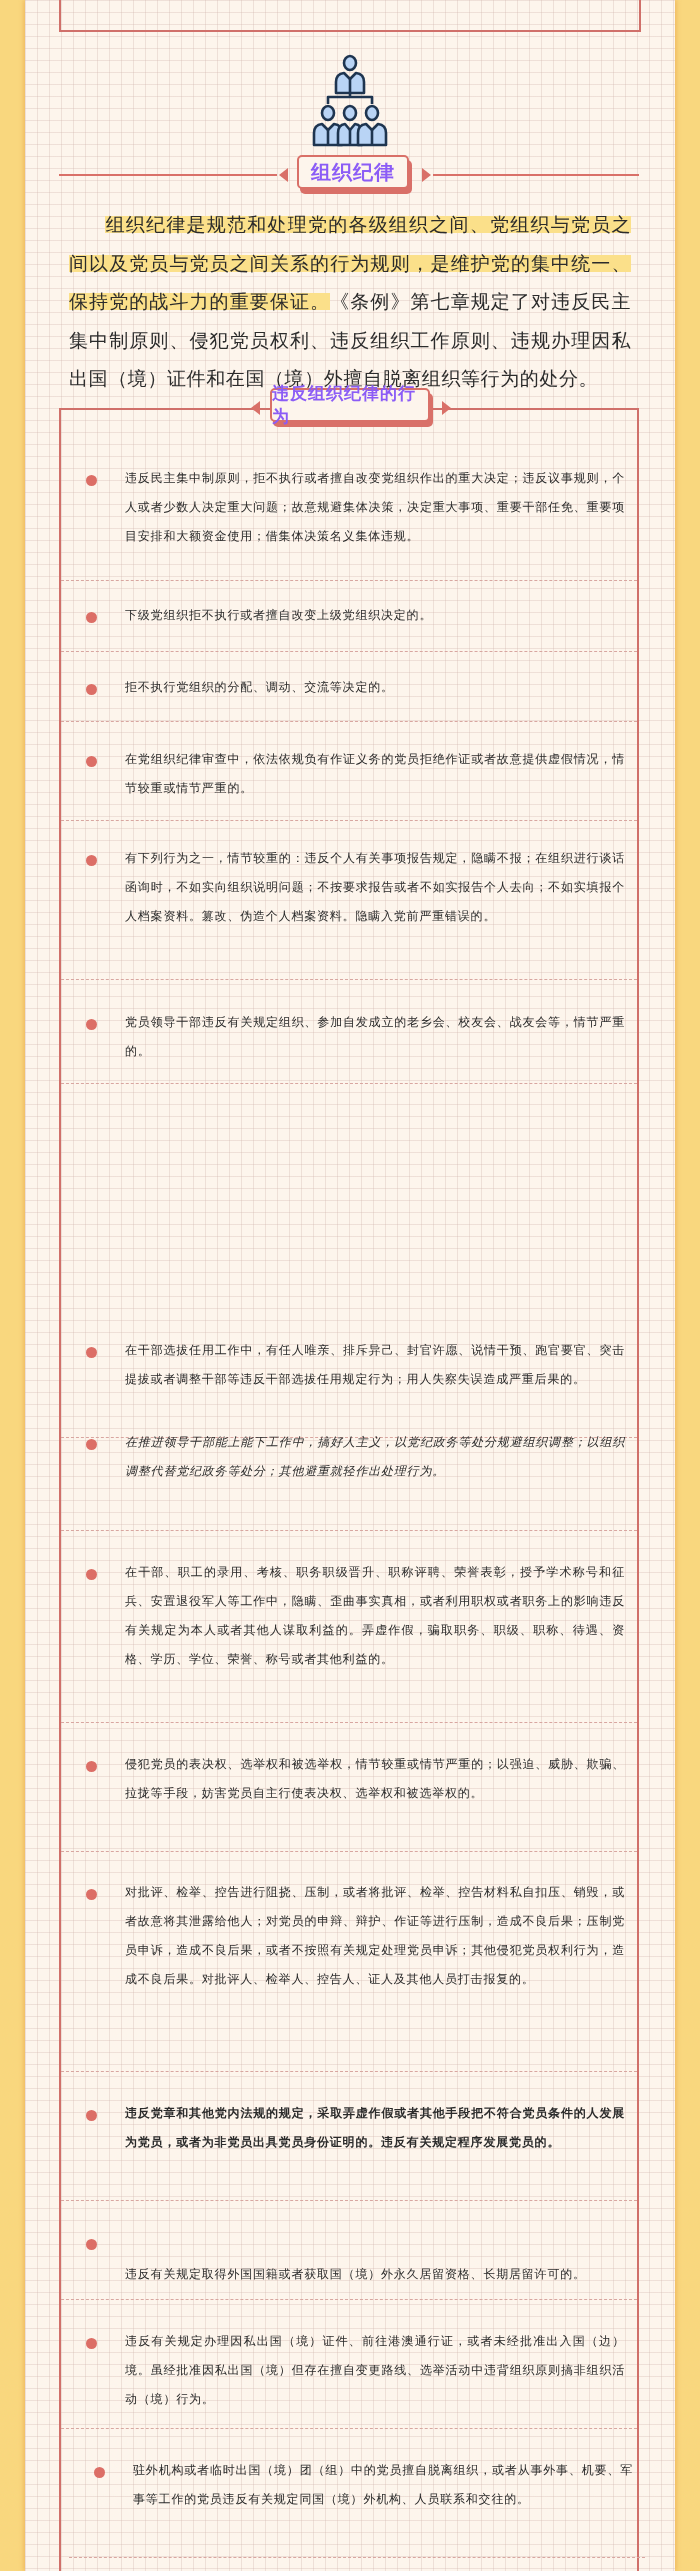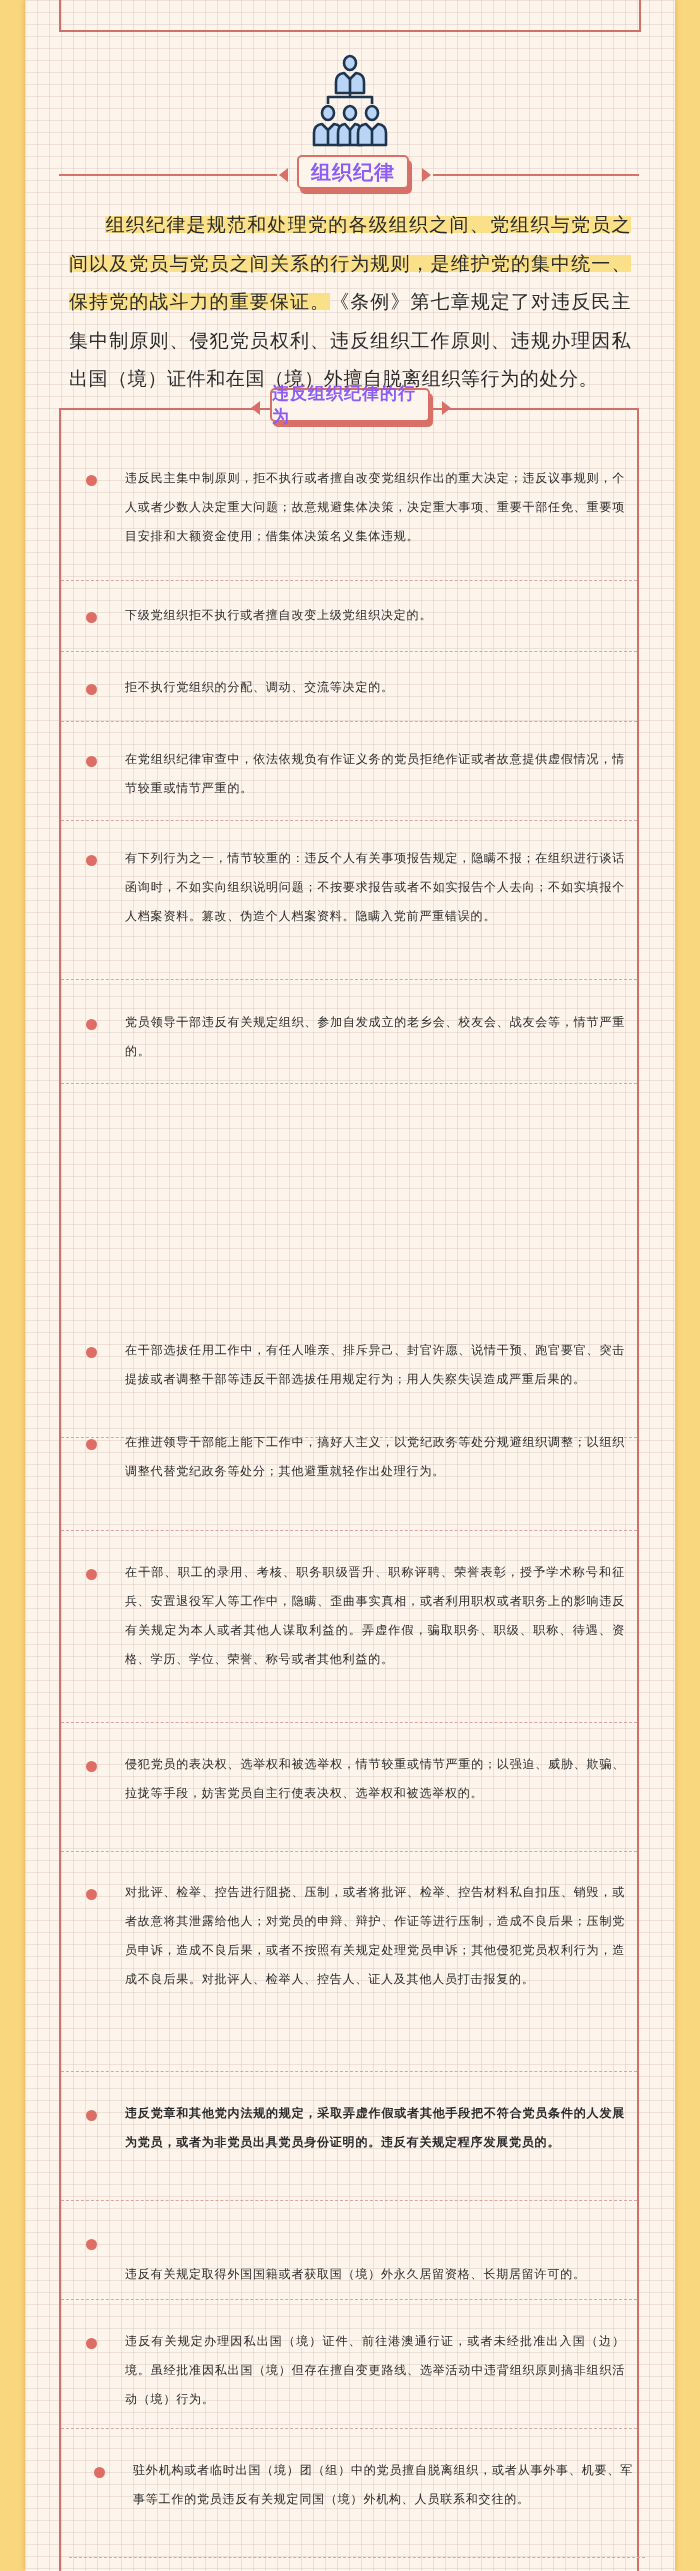--- a/index.html
+++ b/index.html
@@ -202,21 +202,21 @@
     <div class="item" style="top:570px; height:104px;">
       <div class="dot" style="top:39px;"></div>
       <div class="txt" style="top:28px;">党员领导干部违反有关规定组织、参加自发成立的老乡会、校友会、战友会等，情节严重的。</div>
     </div>
     <div class="item" style="top:862px; height:129px;margin-top:37px;">
       <div class="dot" style="top:38px;"></div>
       <div class="txt" style="top:27px;">在干部选拔任用工作中，有任人唯亲、排斥异己、封官许愿、说情干预、跑官要官、突击提拔或者调整干部等违反干部选拔任用规定行为；用人失察失误造成严重后果的。</div>
     </div>
     <div class="item" style="top:991px; height:130px;">
       <div class="dot" style="top:38px;"></div>
-      <div class="txt" style="top:27px;">在推进领导干部能上能下工作中，搞好人主义，以党纪政务等处分规避组织调整；以组织调整代替党纪政务等处分；其他避重就轻作出处理行为。</div>
+      <div class="txt" style="top:27px;font-style:italic;">在推进领导干部能上能下工作中，搞好人主义，以党纪政务等处分规避组织调整；以组织调整代替党纪政务等处分；其他避重就轻作出处理行为。</div>
     </div>
     <div class="item" style="top:1121px; height:192px;">
       <div class="dot" style="top:38px;"></div>
       <div class="txt" style="top:27px;">在干部、职工的录用、考核、职务职级晋升、职称评聘、荣誉表彰，授予学术称号和征兵、安置退役军人等工作中，隐瞒、歪曲事实真相，或者利用职权或者职务上的影响违反有关规定为本人或者其他人谋取利益的。弄虚作假，骗取职务、职级、职称、待遇、资格、学历、学位、荣誉、称号或者其他利益的。</div>
     </div>
     <div class="item" style="top:1313px; height:129px;">
       <div class="dot" style="top:38px;"></div>
       <div class="txt" style="top:27px;">侵犯党员的表决权、选举权和被选举权，情节较重或情节严重的；以强迫、威胁、欺骗、拉拢等手段，妨害党员自主行使表决权、选举权和被选举权的。</div>
     </div>
     <div class="item" style="top:1442px; height:220px;">

